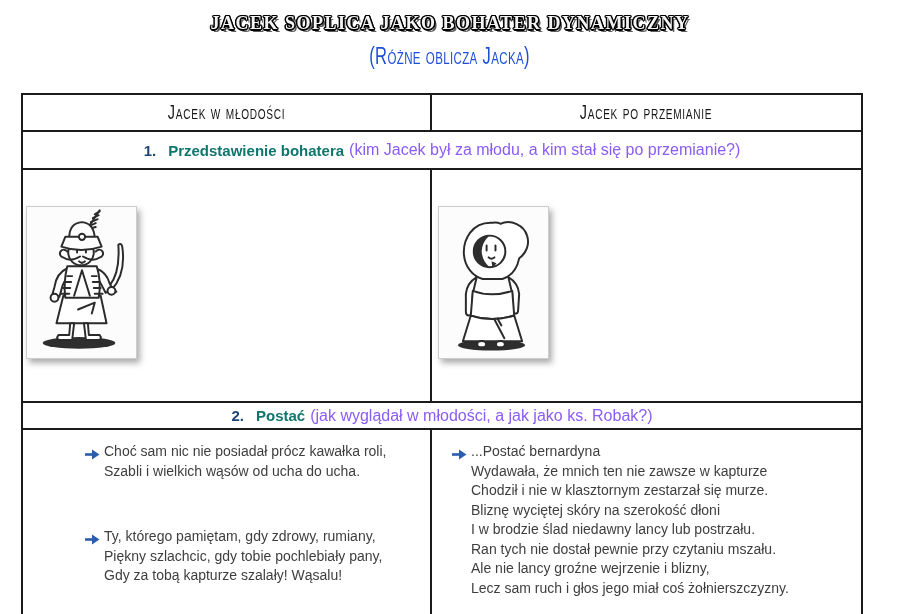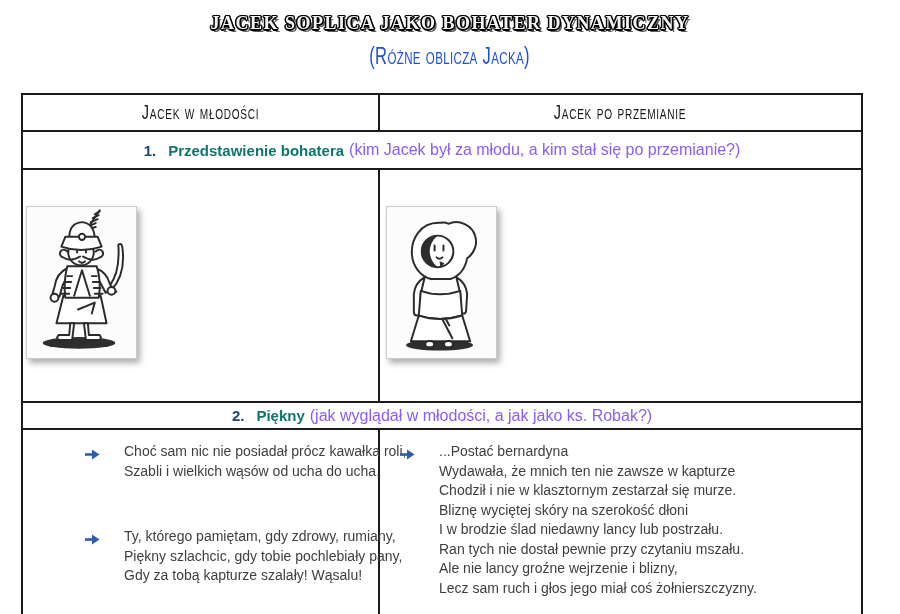--- a/index.html
+++ b/index.html
@@ -32,21 +32,21 @@
     border:2px solid #1b1b1b;box-sizing:border-box;
     display:flex;flex-direction:column;background:#fff;
   }
   .row{display:flex;border-bottom:2px solid #1b1b1b;box-sizing:content-box;}
   .r-head{height:35px;}
   .r-sec1{height:36px;}
   .r-imgs{height:231px;}
   .r-sec2{height:25px;}
   .r-quotes{flex:1;border-bottom:none;}
   .cell{box-sizing:border-box;}
-  .cell.left{width:357px;border-right:2px solid #1b1b1b;}
+  .cell.left{width:409px;border-right:2px solid #1b1b1b;}
   .cell.right{flex:1;}
 
   .hcell{display:flex;align-items:center;justify-content:center;
     font-size:20px;font-variant:small-caps;color:#161616;letter-spacing:1px;}
 
   .secrow{align-items:center;justify-content:center;}
   .sec-num{font-weight:bold;color:#1f4571;font-size:15px;margin-right:12px;}
   .sec-title{font-weight:bold;color:#0f766e;font-size:15px;margin-right:5px;}
   .sec-hint{color:#8b5cf6;font-size:16px;}
 
@@ -60,21 +60,21 @@
   .card.rightcard{margin-left:6px;}
   .card svg{width:100%;height:100%;display:block;}
   .sk{stroke:#2b2b2b;stroke-width:2;fill:none;stroke-linecap:round;stroke-linejoin:round;}
   .skf{stroke:#2b2b2b;stroke-width:2;fill:#ffffff;stroke-linecap:round;stroke-linejoin:round;}
   .dk{fill:#2e2e2e;stroke:none;}
 
   
   .qcell{padding-top:12px;}
   .qcell.left{padding-left:62px;}
   .qcell.right{padding-left:20px;}
-  .quote{display:flex;align-items:flex-start;gap:20px;}
+  .quote{display:flex;align-items:flex-start;}
   .q2{margin-top:46px;}
   .arrow{flex:0 0 19px;margin-top:4px;}
   .qlines .ln{font-size:14px;line-height:19.5px;color:#3e3e3e;white-space:nowrap;}
 </style>
 </head>
 <body>
 
 <div class="page">
 
   <div class="doc-title">JACEK SOPLICA JAKO BOHATER DYNAMICZNY</div>
@@ -162,21 +162,21 @@
 
             <ellipse class="skf" cx="40" cy="139" rx="4.5" ry="3.2"></ellipse>
             <ellipse class="skf" cx="59" cy="139" rx="4.5" ry="3.2"></ellipse>
           </svg>
         </figure>
       </div>
     </div>
 
     <div class="row r-sec2 secrow">
       <span class="sec-num">2.</span>
-      <span class="sec-title">Piękny</span>
+      <span class="sec-title">Postać</span>
       <span class="sec-hint">(jak wyglądał w młodości, a jak jako ks. Robak?)</span>
     </div>
 
     <div class="row r-quotes">
       <div class="cell left qcell left">
         <div class="quote">
           <span class="arrow">
             <svg width="15" height="11" viewBox="0 0 15 11">
                 <path d="M0 5.5 H8" stroke="#2b5dad" stroke-width="2.6"></path>
                 <path d="M7 0.5 L14.5 5.5 L7 10.5 Z" fill="#2b5dad"></path>

